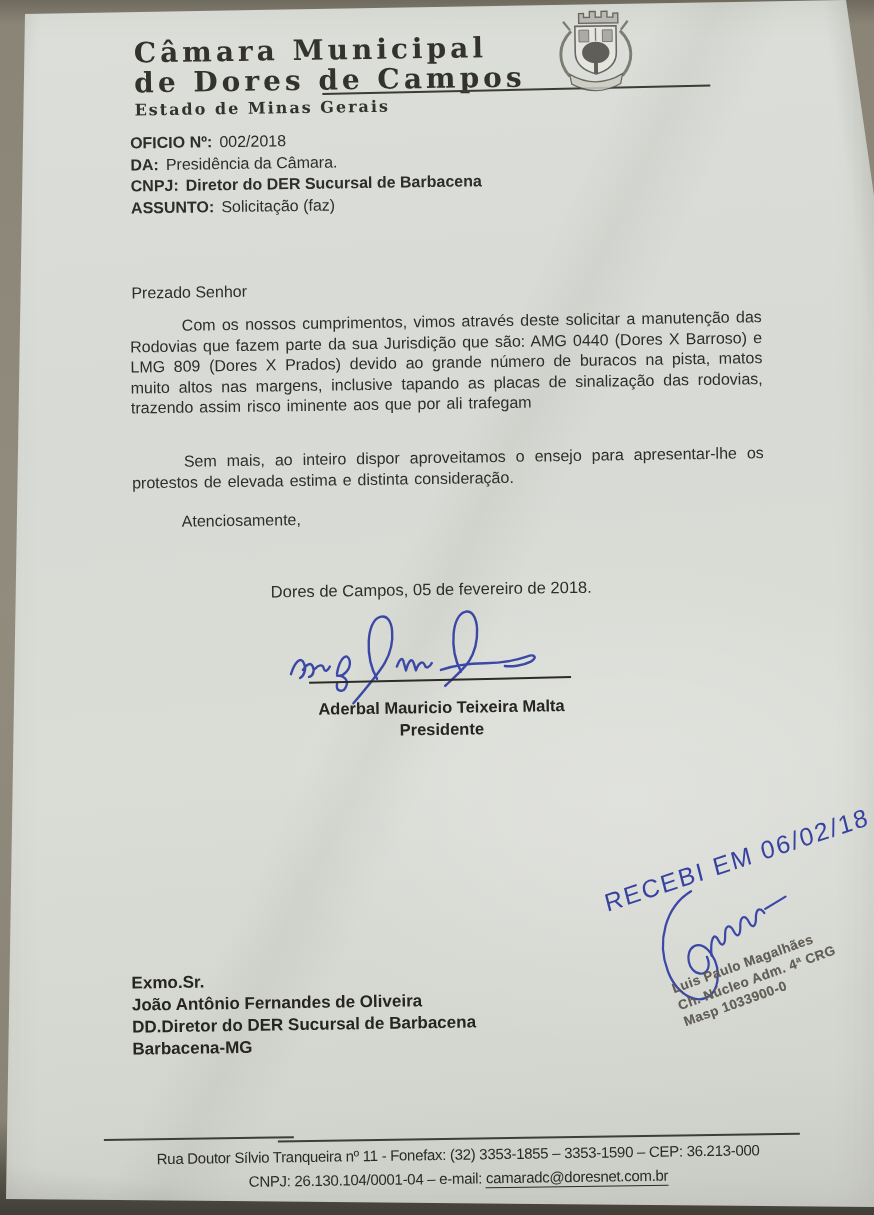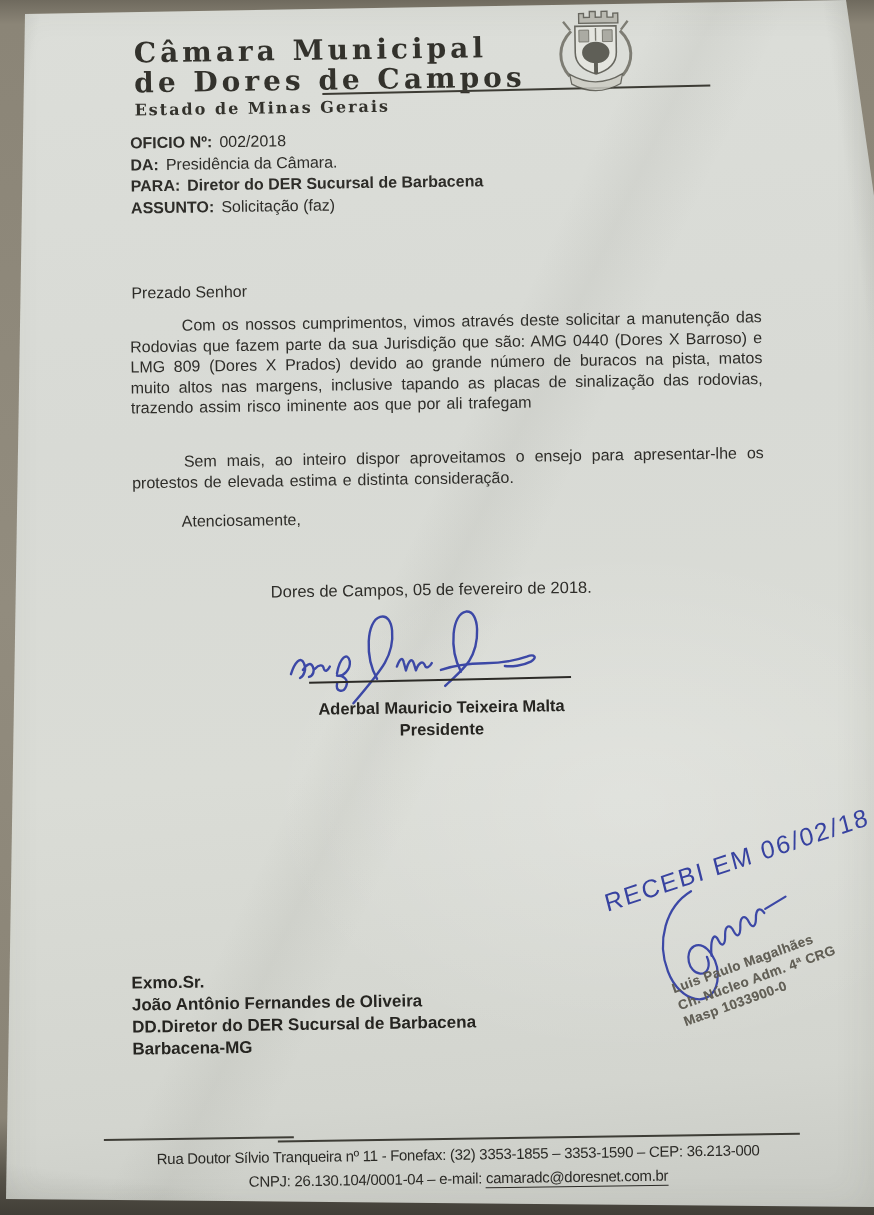--- a/index.html
+++ b/index.html
@@ -100,21 +100,21 @@
     </svg>
 
     <div class="meta">
       <div class="meta-row">
         <span class="lbl">OFICIO Nº:</span><span class="val">002/2018</span>
       </div>
       <div class="meta-row">
         <span class="lbl">DA:</span><span class="val">Presidência da Câmara.</span>
       </div>
       <div class="meta-row meta-row-para">
-        <span class="lbl">PARA:</span><span class="val">Diretor do DER Sucursal de Barbacena</span>
+        <span class="lbl">CNPJ:</span><span class="val">Diretor do DER Sucursal de Barbacena</span>
       </div>
       <div class="meta-row">
         <span class="lbl">ASSUNTO:</span><span class="val">Solicitação (faz)</span>
       </div>
     </div>
 
     <div class="salutation">Prezado Senhor</div>
     <p class="para p1">Com os nossos cumprimentos, vimos através deste solicitar a manutenção das Rodovias que fazem parte da sua Jurisdição que são: AMG 0440 (Dores X Barroso) e LMG 809 (Dores X Prados) devido ao grande número de buracos na pista, matos muito altos nas margens, inclusive tapando as placas de sinalização das rodovias, trazendo assim risco iminente aos que por ali trafegam</p>
     <p class="para p2">Sem mais, ao inteiro dispor aproveitamos o ensejo para apresentar-lhe os protestos de elevada estima e distinta consideração.</p>
     <div class="closing">Atenciosamente,</div>

